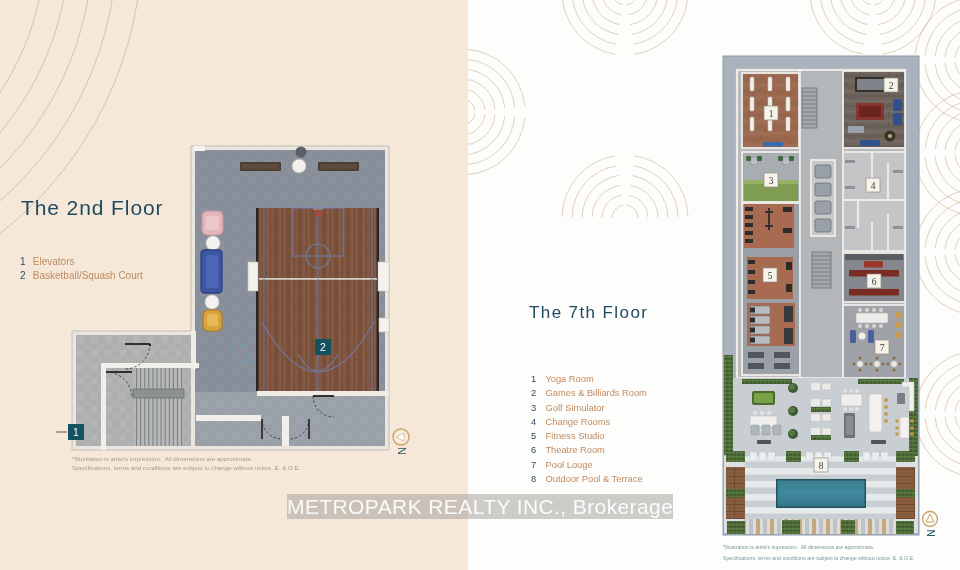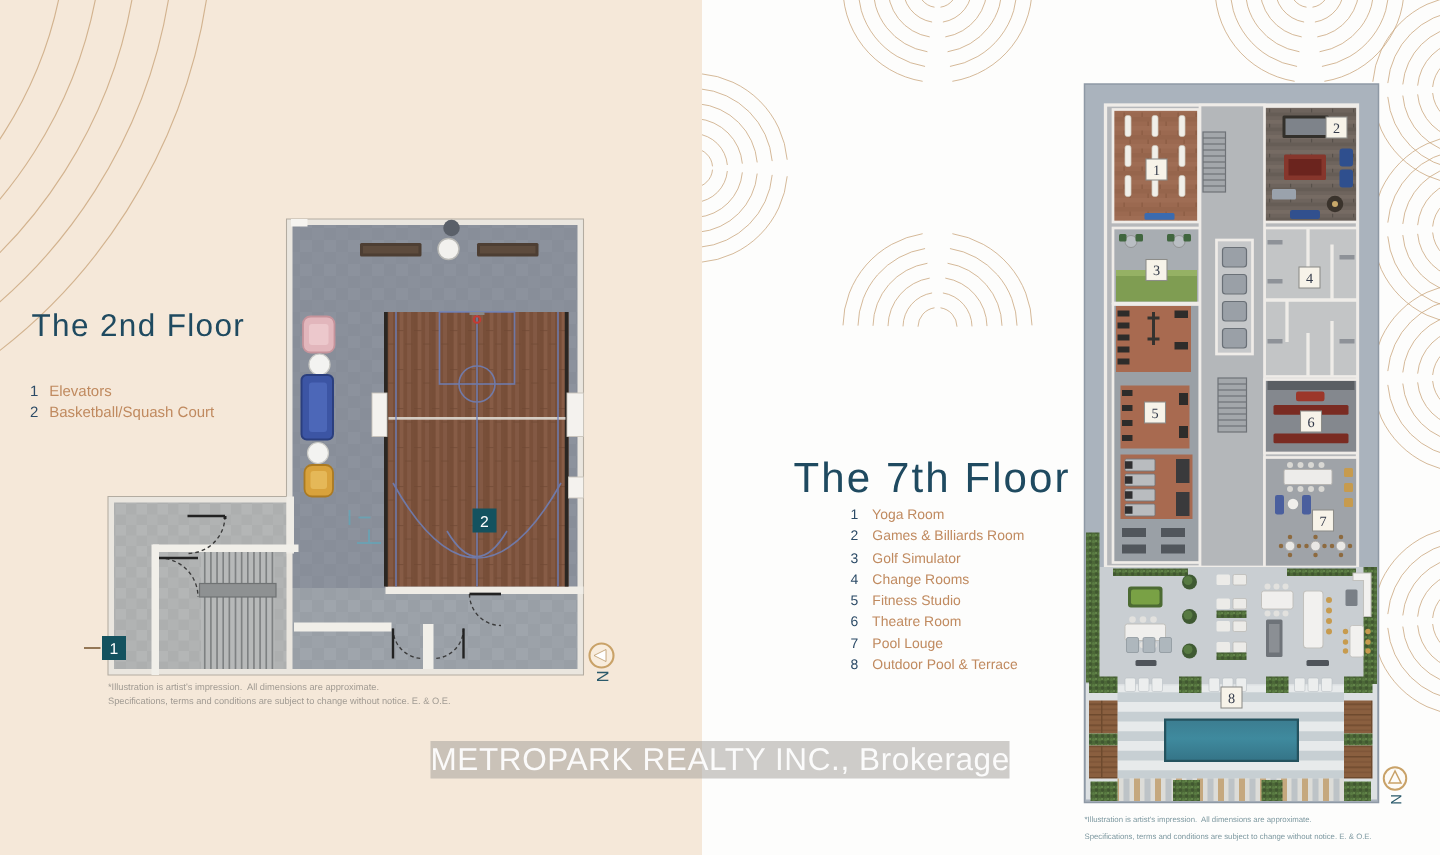--- a/index.html
+++ b/index.html
@@ -678,32 +678,32 @@
 
 <rect x="841" y="520" width="14" height="14" fill="url(#hedge)"></rect>
 
 <rect x="896" y="521" width="18" height="13" fill="url(#hedge)"></rect>
 
 <circle cx="930" cy="519" r="7.5" fill="#fdfbf7" stroke="#c9a268" stroke-width="1.3"></circle>
     <path d="M930,514 l-4,8 h8 Z" fill="none" stroke="#c9a268" stroke-width="1"></path>
 <text x="930" y="522" transform="rotate(90 930 533)" font-size="10" fill="#2b5a6b" text-anchor="middle" font-family="Liberation Sans,sans-serif" dy="14">N</text>
 </svg>
 
-<div class="abs" style="left:21px;top:206px;font-size:21px;letter-spacing:0.9px;color:#1f4a60;">The 2nd Floor</div>
+<div class="abs" style="left:21px;top:196px;font-size:21px;letter-spacing:0.9px;color:#1f4a60;">The 2nd Floor</div>
 
 <div class="abs" style="left:20px;top:255px;font-size:10px;line-height:13.5px;color:#c08a5f;">
 <div><span style="color:#2b4a66;display:inline-block;width:10px;">1</span> Elevators</div>
 <div><span style="color:#2b4a66;display:inline-block;width:10px;">2</span> Basketball/Squash Court</div>
 </div>
 
 <div class="abs" style="left:72px;top:455px;font-size:6.2px;line-height:8.8px;color:#a19b93;">*Illustration is artist's impression.&nbsp; All dimensions are approximate.<br>Specifications, terms and conditions are subject to change without notice. E. &amp; O.E.</div>
 
-<div class="abs" style="left:529px;top:303px;font-size:28px;letter-spacing:1.4px;color:#1f4a60;">The 7th Floor</div>
-
-<div class="abs" style="left:531px;top:336px;font-size:9.3px;line-height:14.3px;color:#c08a5f;margin-left:36px;">
+<div class="abs" style="left:529px;top:303px;font-size:17px;letter-spacing:1.4px;color:#1f4a60;">The 7th Floor</div>
+
+<div class="abs" style="left:531px;top:372px;font-size:9.3px;line-height:14.3px;color:#c08a5f;">
 <div><span style="color:#2b4a66;display:inline-block;width:12px;">1</span> Yoga Room</div>
 <div><span style="color:#2b4a66;display:inline-block;width:12px;">2</span> Games &amp; Billiards Room</div>
 <div><span style="color:#2b4a66;display:inline-block;width:12px;">3</span> Golf Simulator</div>
 <div><span style="color:#2b4a66;display:inline-block;width:12px;">4</span> Change Rooms</div>
 <div><span style="color:#2b4a66;display:inline-block;width:12px;">5</span> Fitness Studio</div>
 <div><span style="color:#2b4a66;display:inline-block;width:12px;">6</span> Theatre Room</div>
 <div><span style="color:#2b4a66;display:inline-block;width:12px;">7</span> Pool Louge</div>
 <div><span style="color:#2b4a66;display:inline-block;width:12px;">8</span> Outdoor Pool &amp; Terrace</div>
 </div>
 

